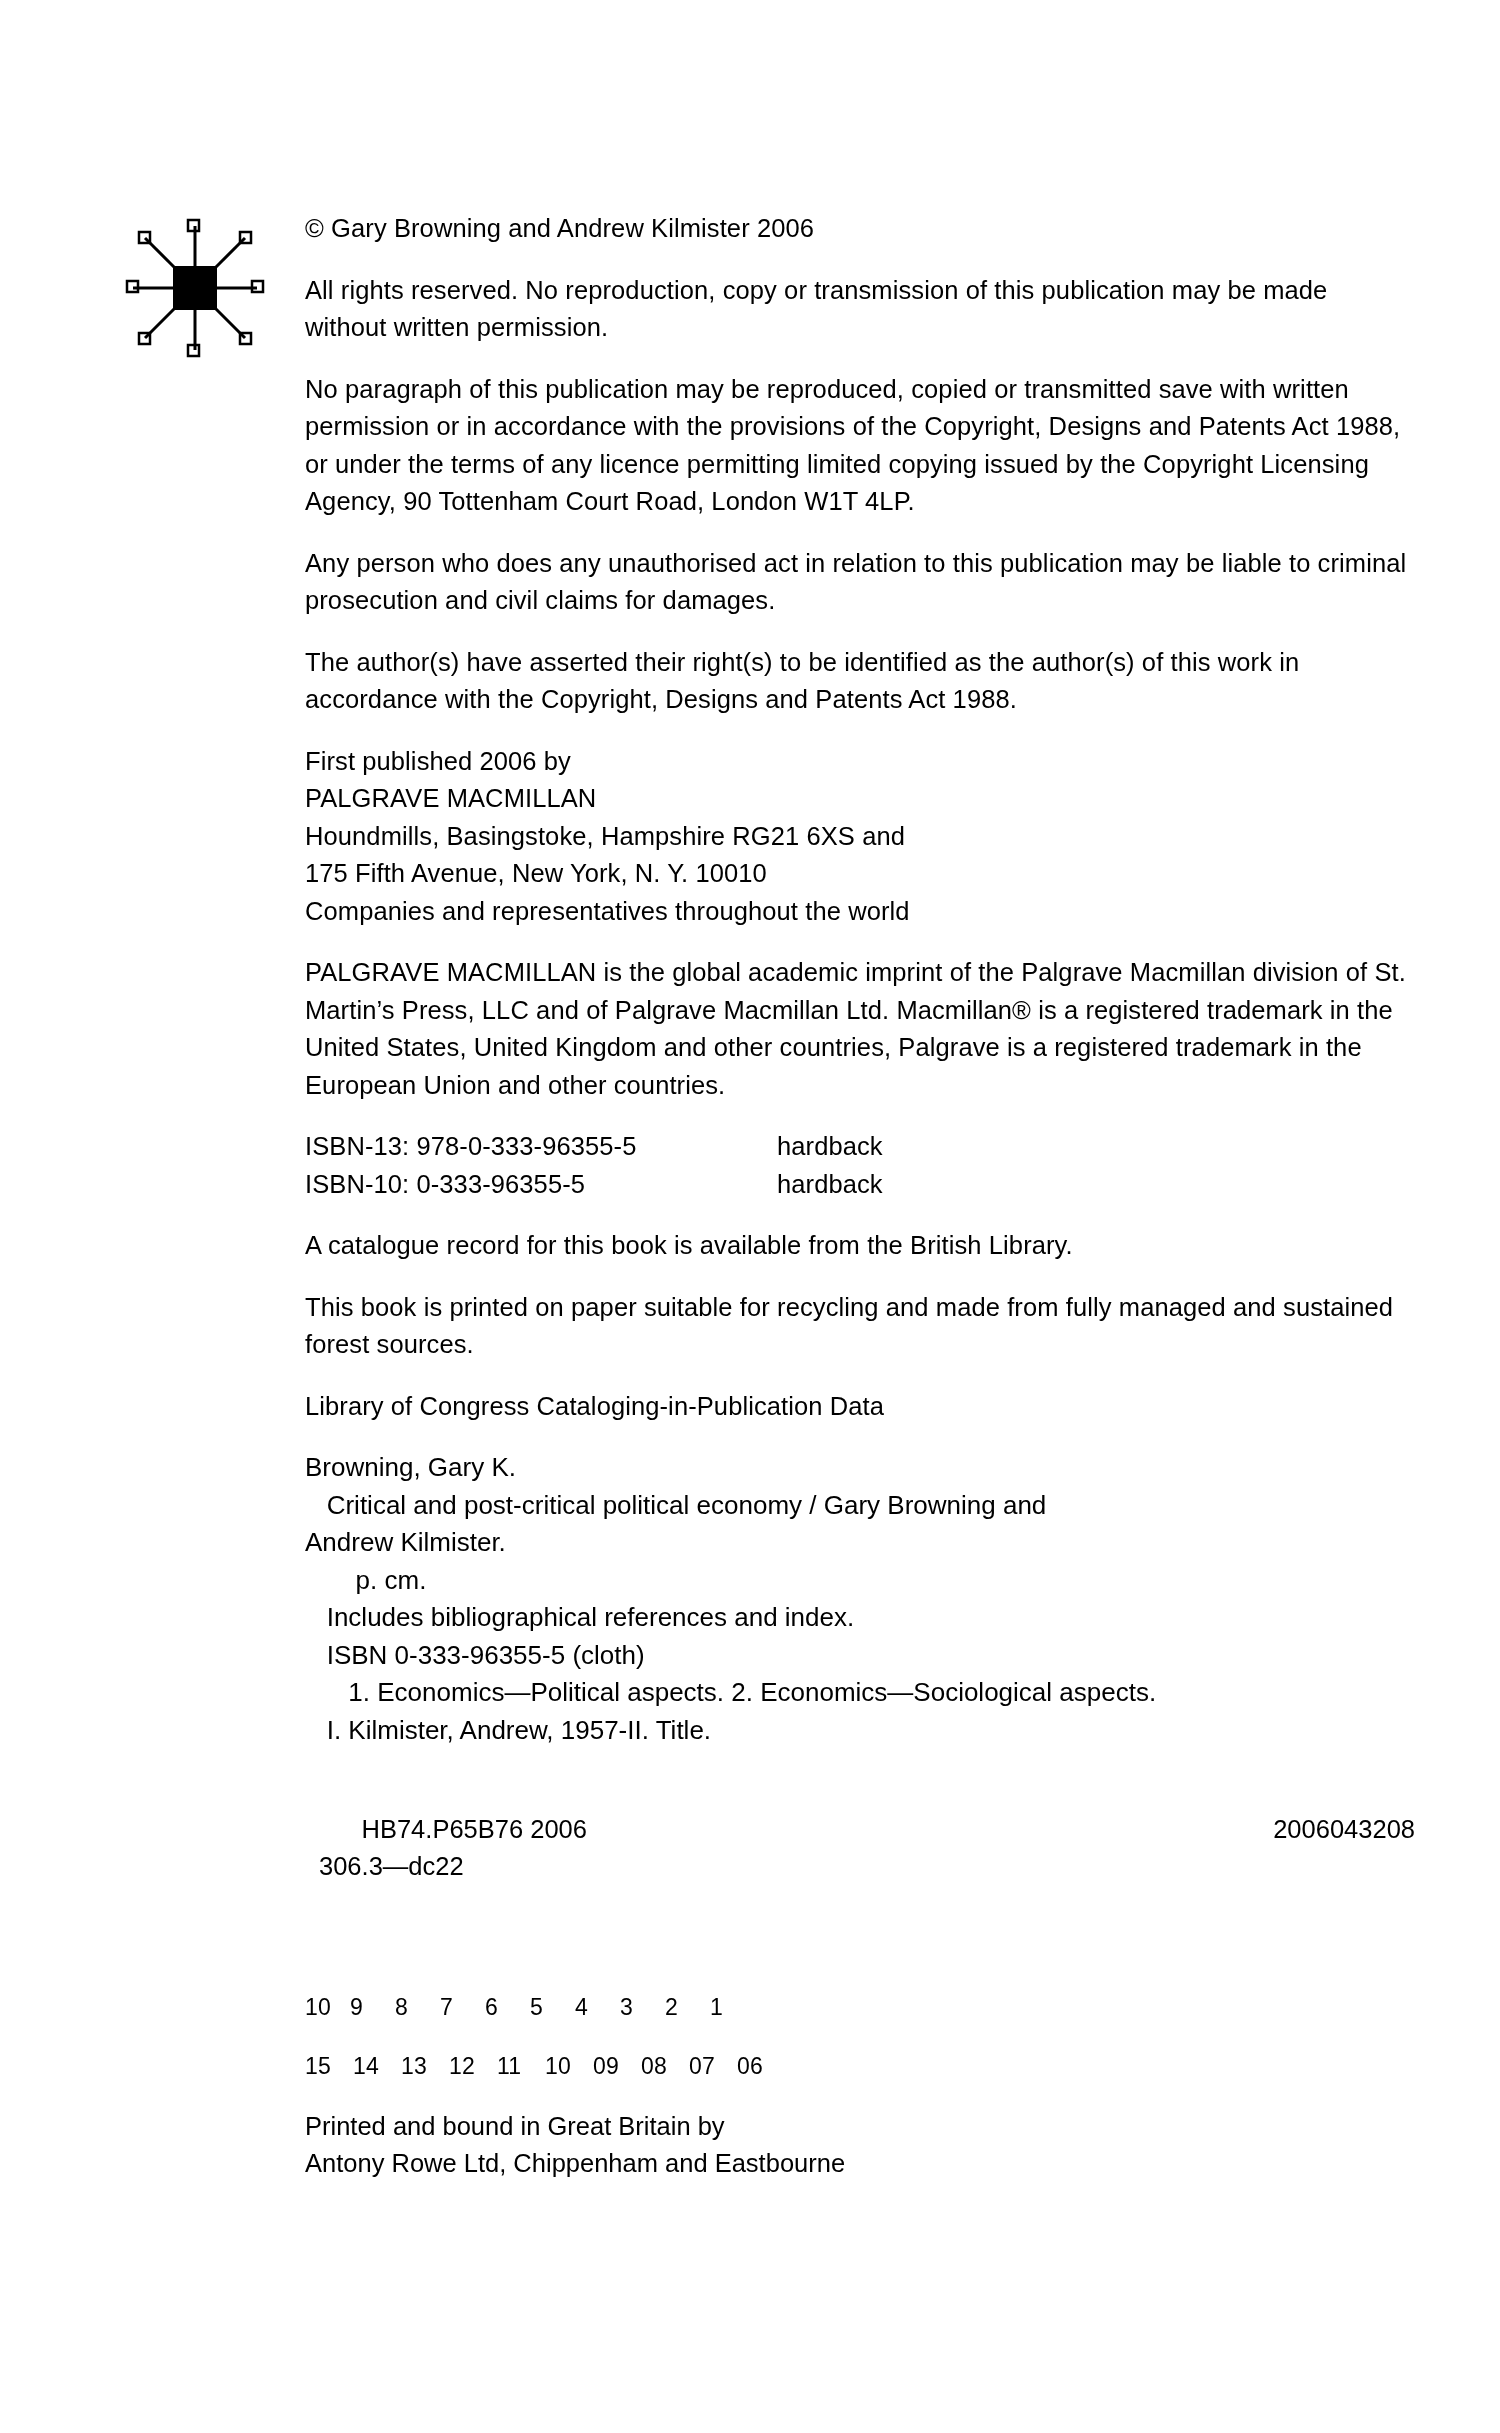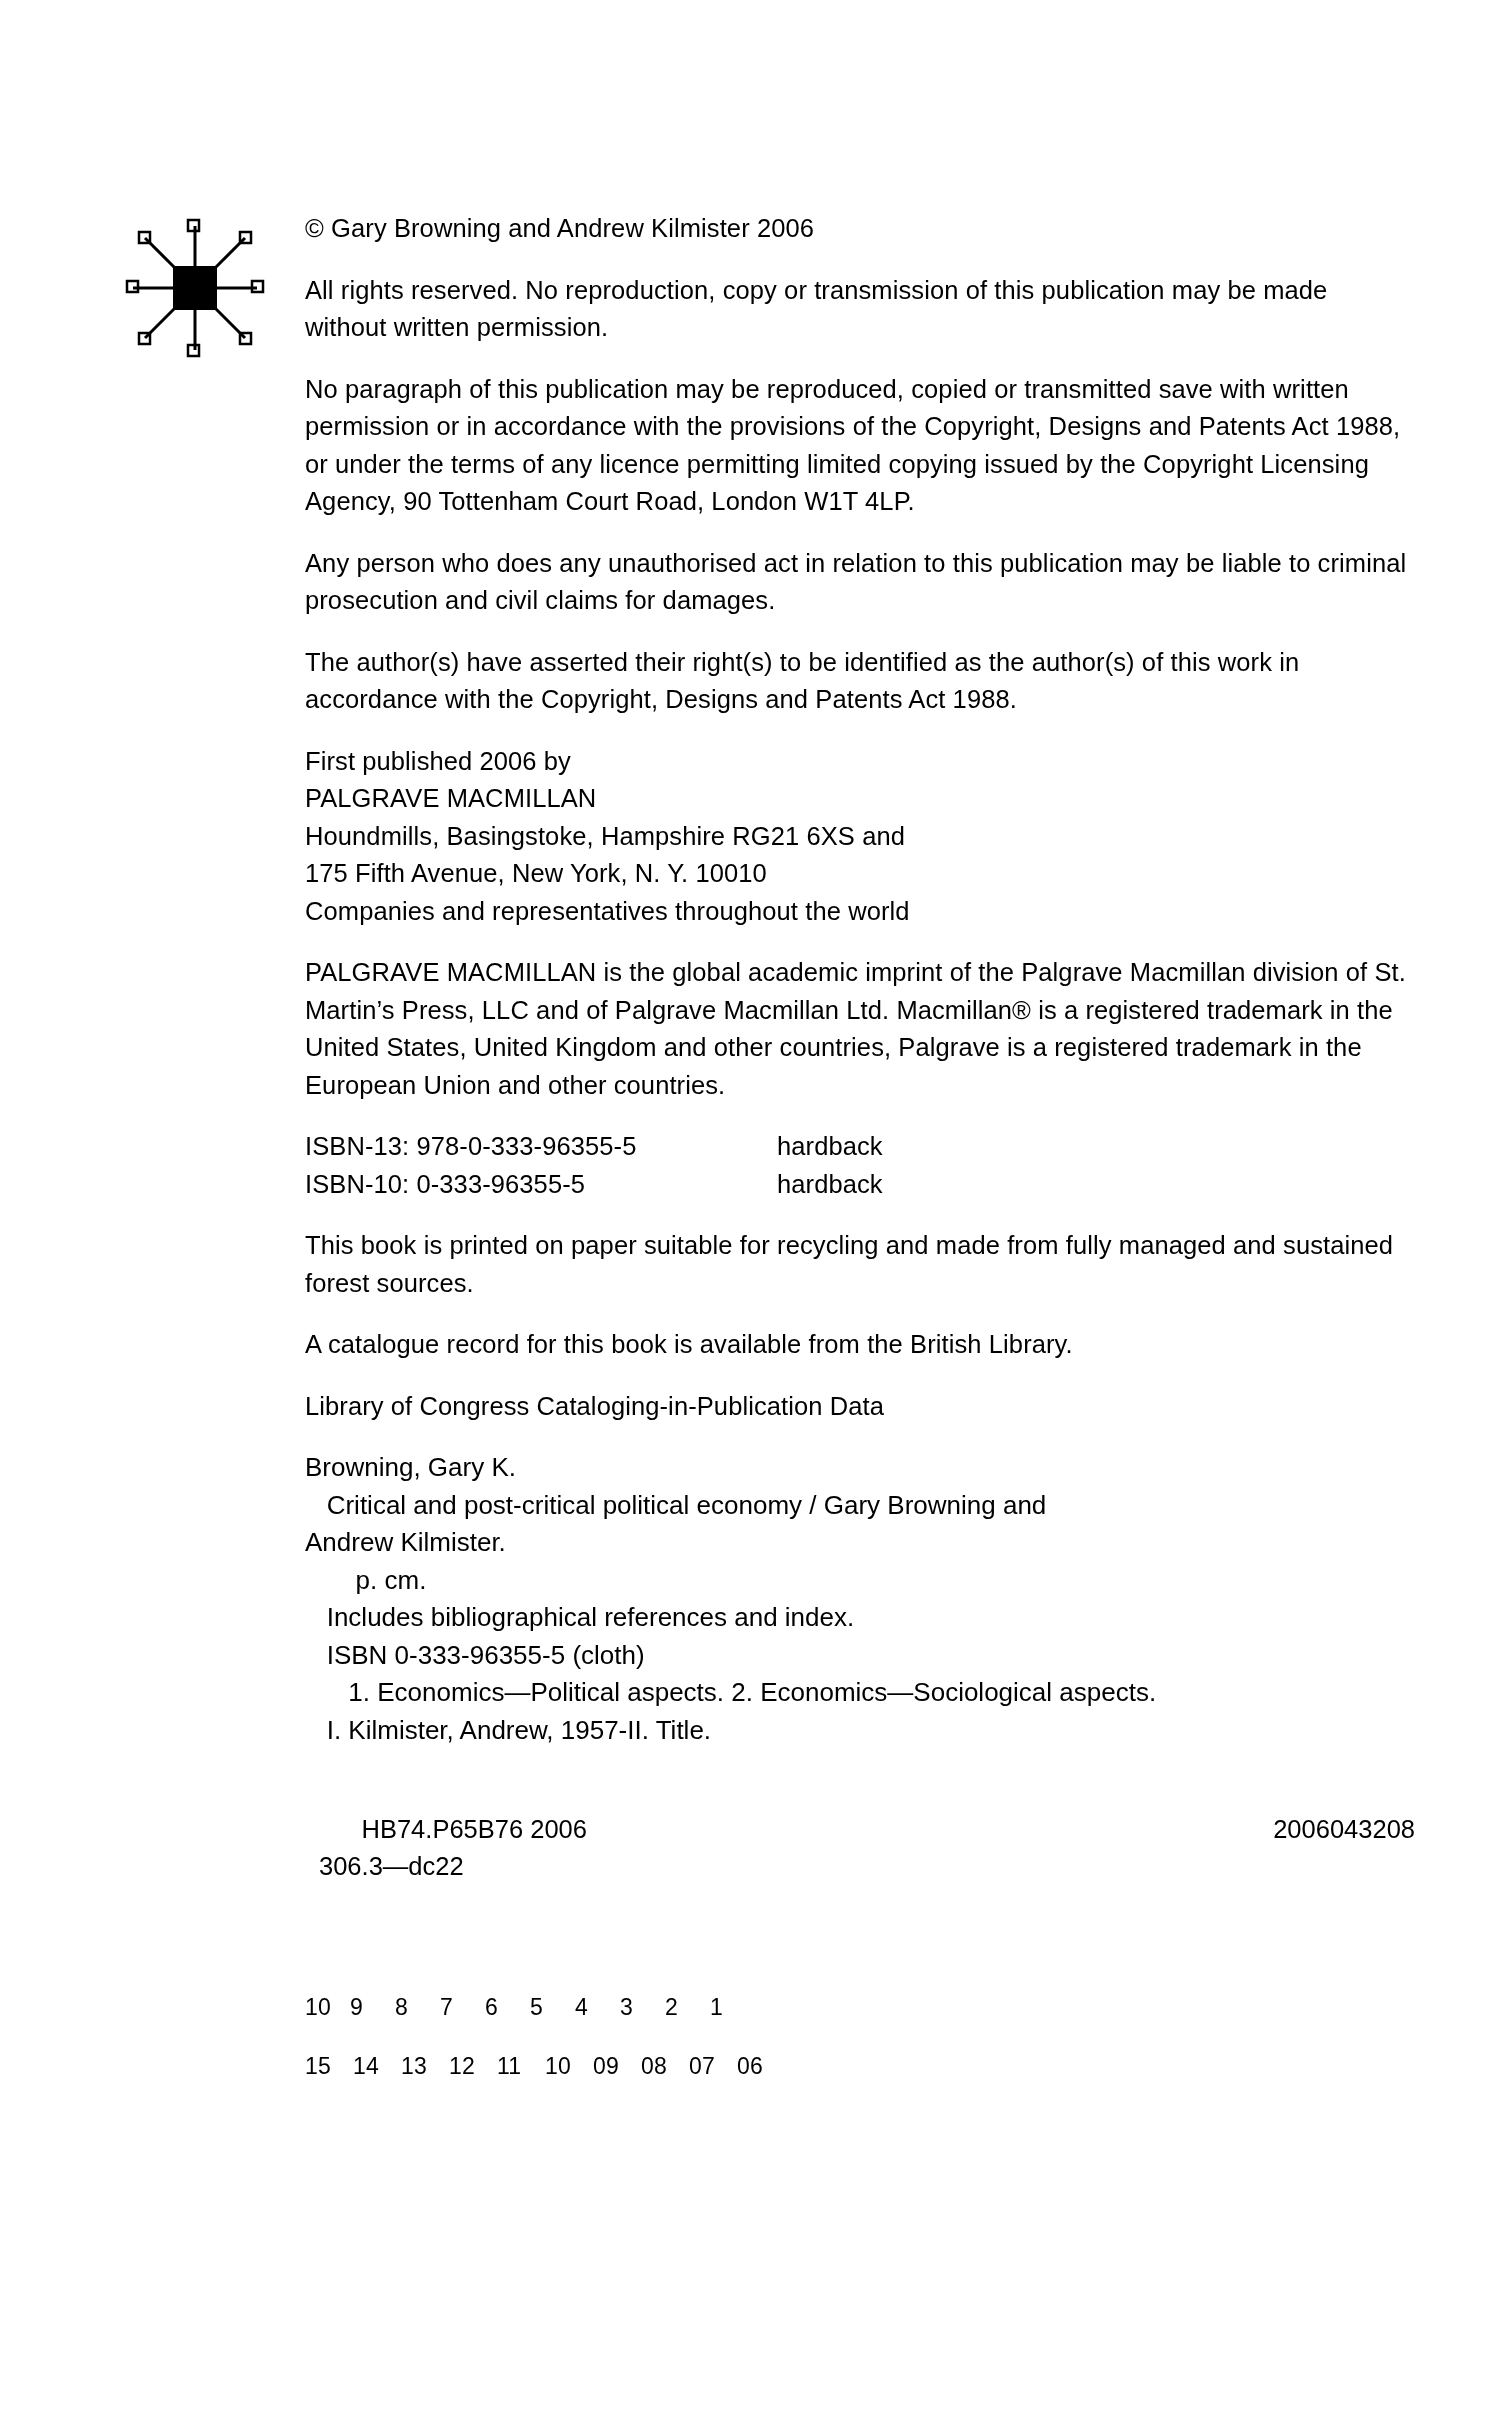--- a/index.html
+++ b/index.html
@@ -148,23 +148,23 @@
       <div class="isbn-line">
         <span class="lbl">ISBN-13: 978-0-333-96355-5</span>
         <span>hardback</span>
       </div>
       <div class="isbn-line">
         <span class="lbl">ISBN-10: 0-333-96355-5</span>
         <span>hardback</span>
       </div>
     </div>
 
+    <p class="para">A catalogue record for this book is available from the British Library.</p>
+
     <p class="para">This book is printed on paper suitable for recycling and made from fully managed and sustained forest sources.</p>
-
-    <p class="para">A catalogue record for this book is available from the British Library.</p>
 
     <p class="para">Library of Congress Cataloging-in-Publication Data</p>
 
     <div class="lc-block">Browning, Gary K.
    Critical and post-critical political economy / Gary Browning and
 Andrew Kilmister.
        p. cm.
    Includes bibliographical references and index.
    ISBN 0-333-96355-5 (cloth)
       1. Economics—Political aspects. 2. Economics—Sociological aspects.
@@ -177,15 +177,17 @@
     </div>
 
     <div class="numrow impr">
       <span>10</span><span>9</span><span>8</span><span>7</span><span>6</span><span>5</span><span>4</span><span>3</span><span>2</span><span>1</span>
     </div>
 
     <div class="numrow year">
       <span>15</span><span>14</span><span>13</span><span>12</span><span>11</span><span>10</span><span>09</span><span>08</span><span>07</span><span>06</span>
     </div>
 
+    <div class="printed">Printed and bound in Great Britain by
+Antony Rowe Ltd, Chippenham and Eastbourne</div>
 
   </div>
 </div>
 
 </body></html>

